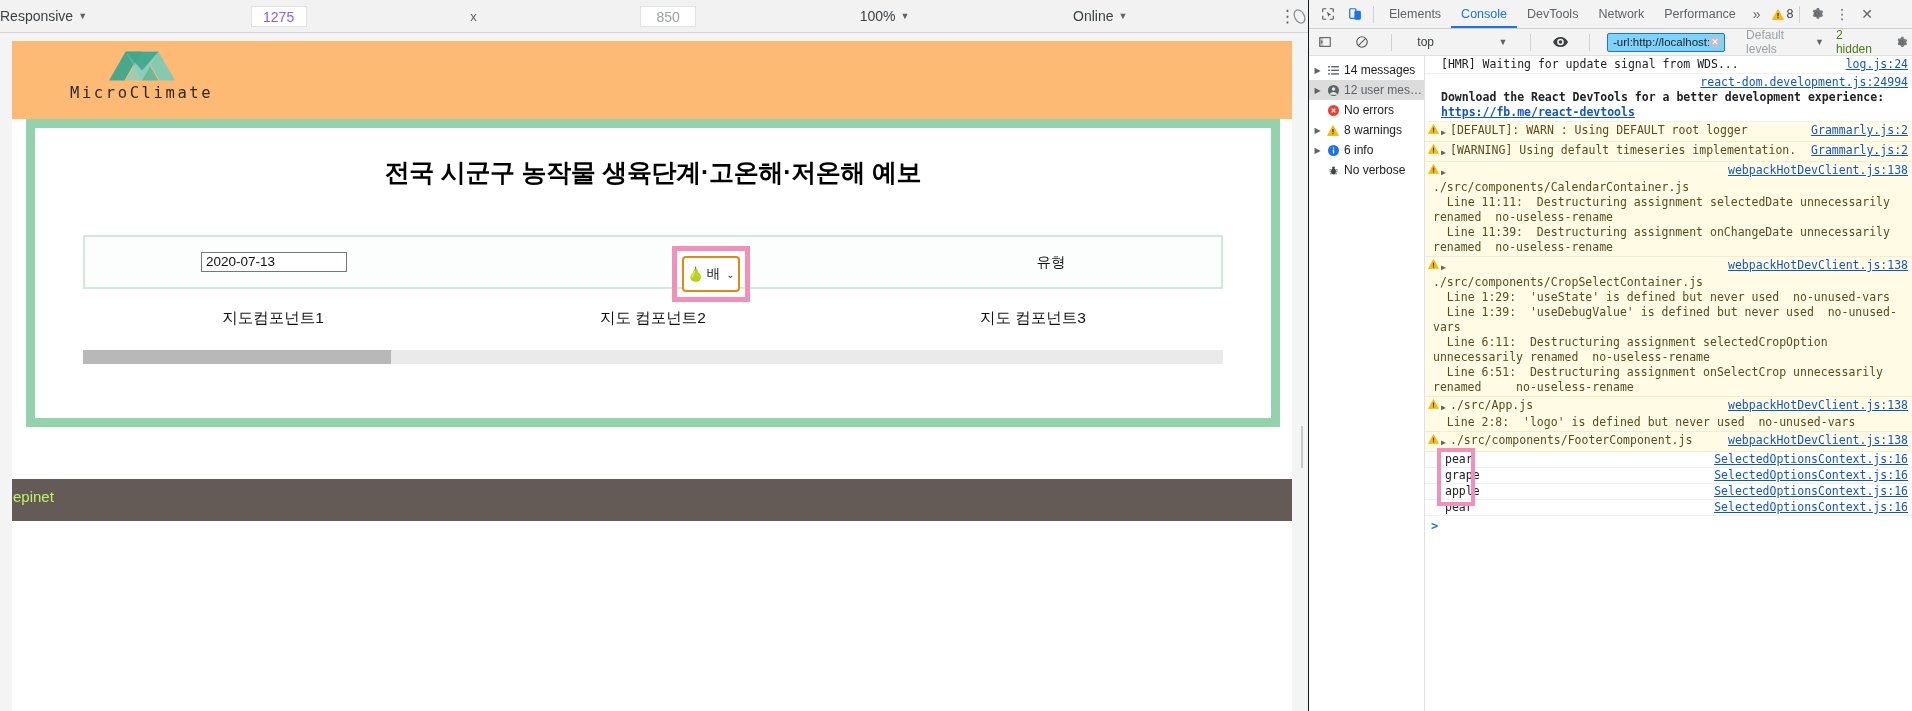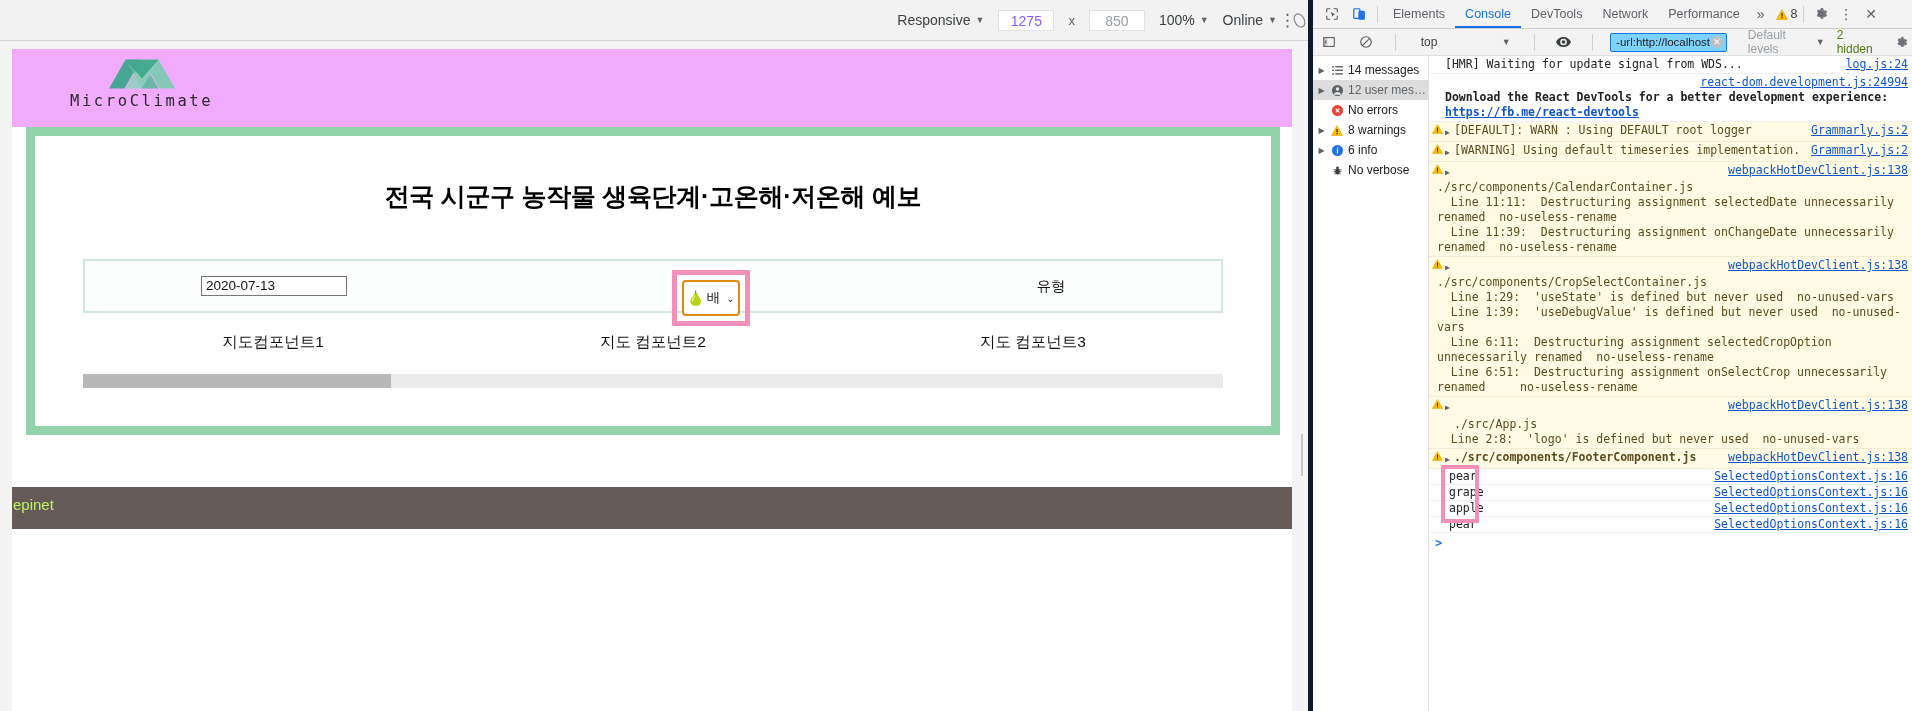--- a/index.html
+++ b/index.html
@@ -8,22 +8,22 @@
     font-family: "Liberation Sans", sans-serif;
     background: #ffffff;
     overflow: hidden;
   }
   .root { display: flex; width: 1912px; height: 711px; }
 
   
   .browser { width: 1308px; height: 711px; background: #f4f4f4; position: relative; display: flex; flex-direction: column; }
 
   .device-toolbar {
-    height: 41px; background: #f2f2f2;
-    display: flex; align-items: center; justify-content: flex-end;
+    height: 33px; background: #f2f2f2;
+    display: flex; align-items: center; justify-content: space-between;
     gap: 14px; font-size: 14px; color: #3c4043;
     border-bottom: 1px solid #d4d4d4;
     position: relative;
   }
   .dt-item { display: flex; align-items: center; gap: 5px; white-space: nowrap; }
   .caret { font-size: 9px; color: #5f6368; }
   .dim-box {
     background: #fff; border: 1px solid #e2e2e2;
     width: 56px; height: 21px; line-height: 20px; text-align: center;
     font-size: 14px; color: #8b5cf6;
@@ -33,40 +33,40 @@
   .no-throttle-icon { width: 17px; height: 17px; color: #8b8b8b; }
   .dt-kebab {
     position: absolute; right: 12px; top: 50%; transform: translateY(-50%);
     font-size: 17px; color: #5f6368; letter-spacing: 0; line-height: 1;
   }
 
   
   .page-frame { flex: 1; background: #f4f4f4; position: relative; overflow: hidden; padding: 8px 0 0 12px; }
   .page { width: 1280px; background: #ffffff; height: 100%; position: relative; }
 
-  .site-header { height: 78px; background: #f0abfc; padding-left: 58px; padding-top: 7px; }
+  .site-header { height: 78px; background: #fdba74; padding-left: 58px; padding-top: 7px; }
   .logo-wrap { display: inline-block; text-align: center; }
   .logo-mark { width: 66px; height: 33px; display: block; margin: 0 auto 3px; }
   .logo-text {
     font-family: "DejaVu Sans Mono", "Liberation Mono", monospace;
     font-size: 15.5px; letter-spacing: 2.6px; color: #2b2b2b; white-space: nowrap;
   }
 
   .green-panel {
     margin: 0 12px 0 14px;
     border: 9px solid #92d3ab;
     background: #ffffff;
     height: 308px;
     position: relative;
   }
 
   .page-title {
     text-align: center;
     font-size: 25px; font-weight: bold; color: #000;
-    padding-top: 44px; letter-spacing: -0.3px;
+    padding-top: 28px; letter-spacing: -0.3px;
   }
 
   .controls-row {
     margin: 46px 48px 0 48px;
     border: 2px solid #cfeadb;
     background: #fbfefc;
     height: 54px;
     display: flex; align-items: center;
     position: relative;
   }
@@ -123,21 +123,21 @@
     position: absolute; right: 0; top: 33px; bottom: 0;
     width: 12px; background: #f4f4f4;
   }
   .split-grip {
     position: absolute; left: 5px; top: 360px; width: 2px; height: 42px; background: #c9c9c9;
   }
 
   
   .devtools {
     width: 604px; height: 711px; background: #fff;
-    border-left: 5px solid #0f172a;
+    border-left: 1px solid #0f172a;
     display: flex; flex-direction: column;
     font-size: 12px; color: #303942; justify-content: center;
   }
   .dt-tabbar {
     height: 29px; display: flex; align-items: center;
     border-bottom: 1px solid #cdcdcd; background: #f3f3f3;
     padding-left: 5px; gap: 0;
   }
   .icon-btn {
     width: 27px; height: 26px; display: flex; align-items: center; justify-content: center;
@@ -564,37 +564,37 @@
         <div class="log-row warn" style="display:block;">
           <div style="display:flex;align-items:flex-start;">
             <span class="log-ico">
               <svg class="tri-ico" viewBox="0 0 12 11">
                   <path d="M6 0.5 11.5 10.5 0.5 10.5z" fill="#fbbc04" stroke="#e0a800" stroke-width="0.6"></path>
                   <rect x="5.4" y="4" width="1.2" height="3.4" fill="#3c2f00"></rect>
                   <rect x="5.4" y="8.1" width="1.2" height="1.2" fill="#3c2f00"></rect>
                 </svg>
             </span>
             <span class="log-tri">▶</span>
-            <span class="log-text" style="flex:1;margin-top:19px;">./src/App.js</span>
+            <span class="log-text" style="flex:1;">./src/App.js</span>
             <span class="log-src warn-src">webpackHotDevClient.js:138</span>
           </div>
           <div class="log-text stack-ind">  Line 2:8:  'logo' is defined but never used  no-unused-vars</div>
         </div>
 
         <div class="log-row warn" style="display:block;">
           <div style="display:flex;align-items:flex-start;">
             <span class="log-ico">
               <svg class="tri-ico" viewBox="0 0 12 11">
                   <path d="M6 0.5 11.5 10.5 0.5 10.5z" fill="#fbbc04" stroke="#e0a800" stroke-width="0.6"></path>
                   <rect x="5.4" y="4" width="1.2" height="3.4" fill="#3c2f00"></rect>
                   <rect x="5.4" y="8.1" width="1.2" height="1.2" fill="#3c2f00"></rect>
                 </svg>
             </span>
             <span class="log-tri">▶</span>
-            <span class="log-text" style="flex:1;font-weight:bold;">./src/components/FooterComponent.js</span>
+            <span class="log-text" style="flex:1;">./src/components/FooterComponent.js</span>
             <span class="log-src warn-src">webpackHotDevClient.js:138</span>
           </div>
         </div>
 
         <div class="pear-group">
           <div class="pear-box"></div>
           <div class="simple-row">
             <span class="simple-text">pear</span>
             <span class="log-src">SelectedOptionsContext.js:16</span>
           </div>

